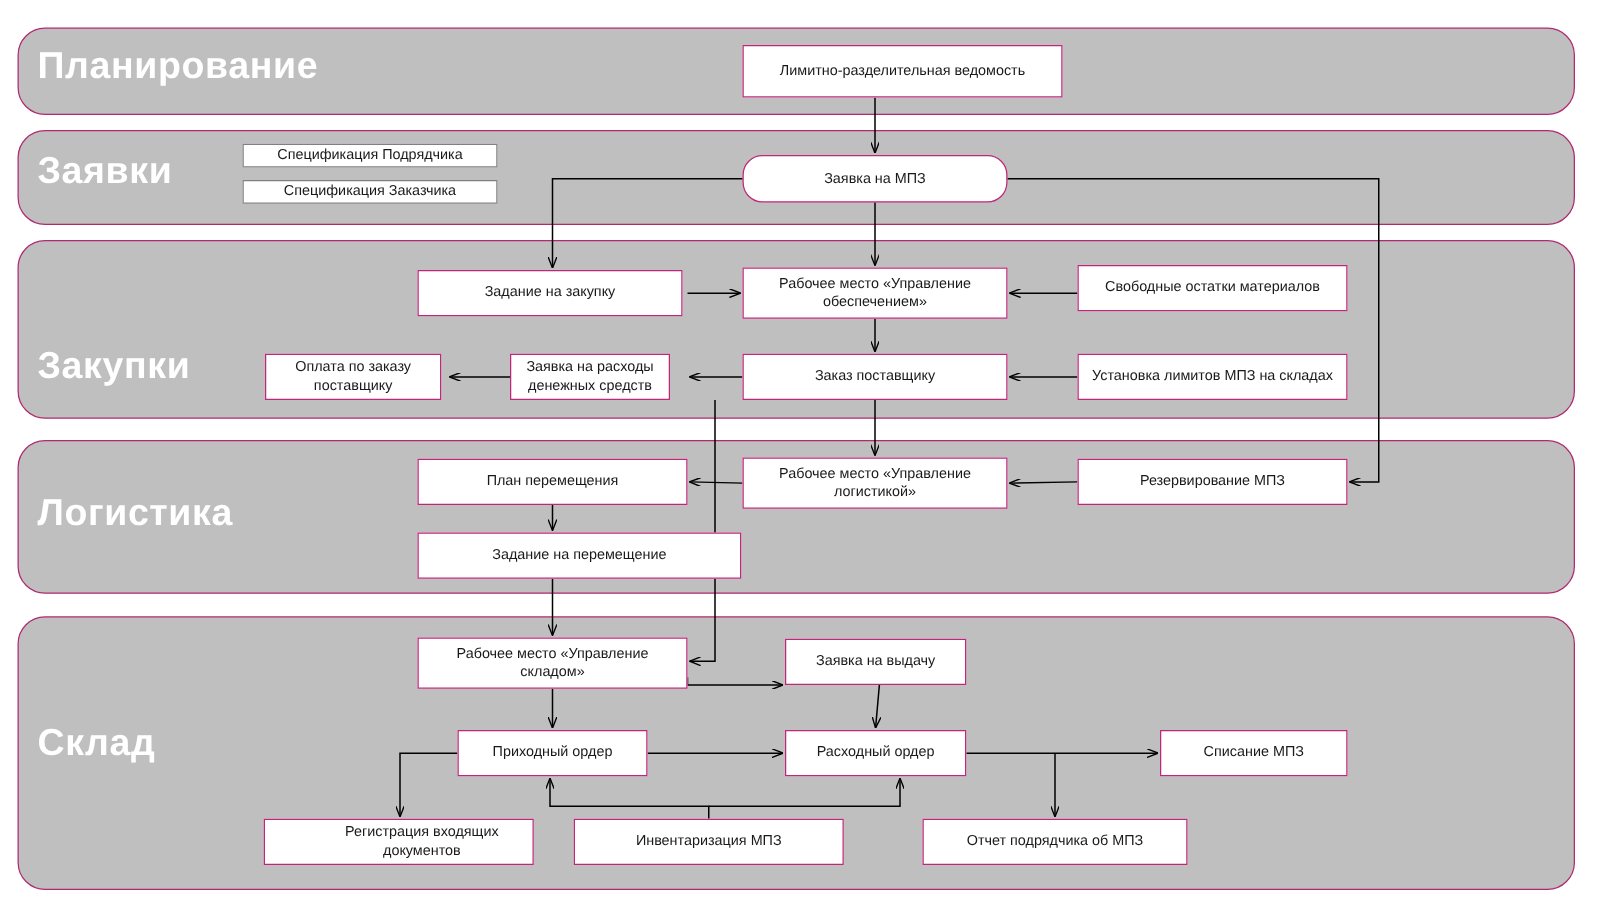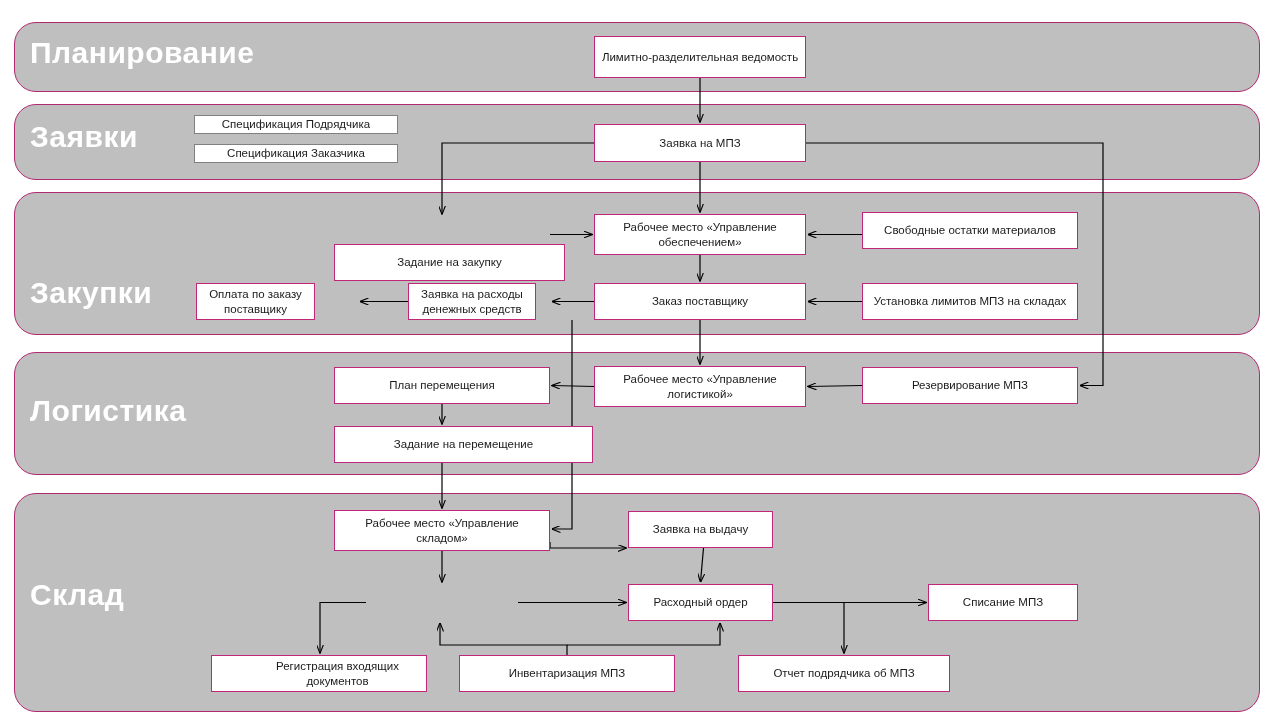--- a/index.html
+++ b/index.html
@@ -95,42 +95,42 @@
         <path d="M 703.5 548 L 700.5 582" marker-end="url(#arrowhead)"></path>
         <path d="M 518 602.5 L 626 602.5" marker-end="url(#arrowhead)"></path>
         <path d="M 366 602.5 L 320 602.5 L 320 653" marker-end="url(#arrowhead)"></path>
         <path d="M 567 655 L 567 645 L 440 645 L 440 623" marker-end="url(#arrowhead)"></path>
         <path d="M 567 645 L 720 645 L 720 623" marker-end="url(#arrowhead)"></path>
         <path d="M 773 602.5 L 926 602.5" marker-end="url(#arrowhead)"></path>
         <path d="M 844 602.5 L 844 653" marker-end="url(#arrowhead)"></path>
       </g>
   </svg>
 
-  <div class="node" id="n-limit_sheet" style="left: 594px; top: 36px; width: 212px; height: 42px;">
+  <div class="node" id="n-limit_sheet" style="left: 594px; top: 36px; width: 256px; height: 42px;">
       <span>Лимитно-разделительная ведомость</span>
     </div>
   <div class="node spec" id="n-spec_contractor" style="left: 194px; top: 115px; width: 204px; height: 19px;">
       <span>Спецификация Подрядчика</span>
     </div>
   <div class="node spec" id="n-spec_customer" style="left: 194px; top: 144px; width: 204px; height: 19px;">
       <span>Спецификация Заказчика</span>
     </div>
-  <div class="node" id="n-mpz_request" style="left: 594px; top: 124px; width: 212px; height: 38px;">
+  <div class="node" id="n-mpz_request" style="left: 594px; top: 124px; width: 212px; height: 38px; border-radius: 16px;">
       <span>Заявка на МПЗ</span>
     </div>
-  <div class="node" id="n-purchase_task" style="left: 334px; top: 216px; width: 231px; height: 37px; margin-top: 28px;">
+  <div class="node" id="n-purchase_task" style="left: 334px; top: 216px; width: 212px; height: 37px;">
       <span>Задание на закупку</span>
     </div>
   <div class="node" id="n-ws_supply" style="left: 594px; top: 214px; width: 212px; height: 41px;">
       <span>Рабочее место «Управление обеспечением»</span>
     </div>
   <div class="node" id="n-free_stock" style="left: 862px; top: 212px; width: 216px; height: 37px;">
       <span>Свободные остатки материалов</span>
     </div>
-  <div class="node" id="n-payment_order" style="left: 196px; top: 283px; width: 119px; height: 37px;">
+  <div class="node" id="n-payment_order" style="left: 212px; top: 283px; width: 141px; height: 37px;">
       <span>Оплата по заказу поставщику</span>
     </div>
   <div class="node" id="n-funds_request" style="left: 408px; top: 283px; width: 128px; height: 37px;">
       <span>Заявка на расходы денежных средств</span>
     </div>
   <div class="node" id="n-supplier_order" style="left: 594px; top: 283px; width: 212px; height: 37px;">
       <span>Заказ поставщику</span>
     </div>
   <div class="node" id="n-mpz_limits" style="left: 862px; top: 283px; width: 216px; height: 37px;">
       <span>Установка лимитов МПЗ на складах</span>
@@ -146,20 +146,23 @@
     </div>
   <div class="node" id="n-move_task" style="left: 334px; top: 426px; width: 259px; height: 37px;">
       <span>Задание на перемещение</span>
     </div>
   <div class="node" id="n-ws_warehouse" style="left: 334px; top: 510px; width: 216px; height: 41px;">
       <span>Рабочее место «Управление складом»</span>
     </div>
   <div class="node" id="n-issue_request" style="left: 628px; top: 511px; width: 145px; height: 37px;">
       <span>Заявка на выдачу</span>
     </div>
+  <div class="node" id="n-receipt_order" style="left: 366px; top: 584px; width: 152px; height: 37px;">
+      <span>Приходный ордер</span>
+    </div>
   <div class="node" id="n-issue_order" style="left: 628px; top: 584px; width: 145px; height: 37px;">
       <span>Расходный ордер</span>
     </div>
   <div class="node" id="n-mpz_writeoff" style="left: 928px; top: 584px; width: 150px; height: 37px;">
       <span>Списание МПЗ</span>
     </div>
   <div class="node" id="n-incoming_docs" style="left: 211px; top: 655px; width: 216px; height: 37px; padding-left: 41px;">
       <span>Регистрация входящих документов</span>
     </div>
   <div class="node" id="n-mpz_inventory" style="left: 459px; top: 655px; width: 216px; height: 37px;">

